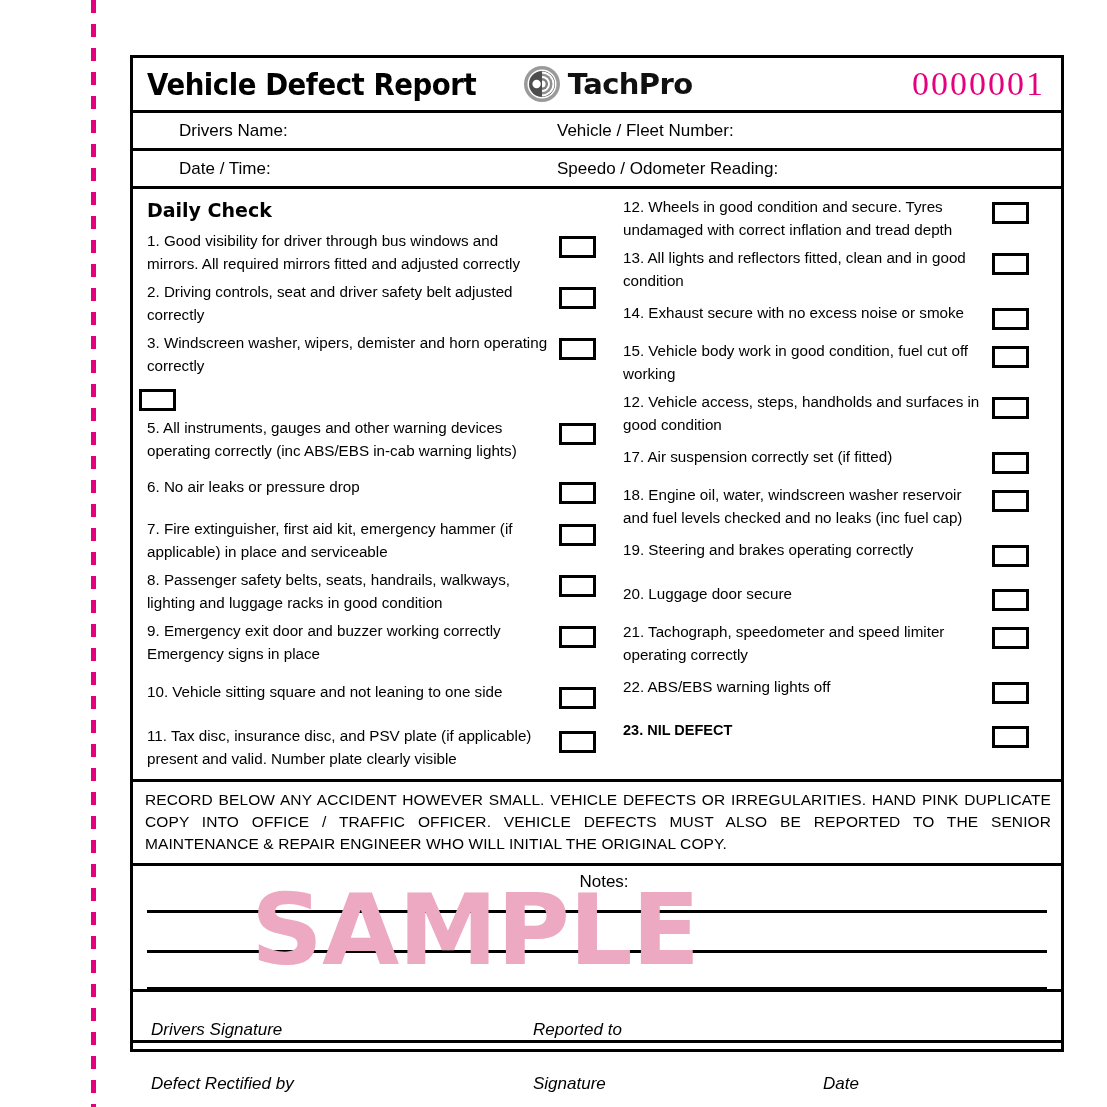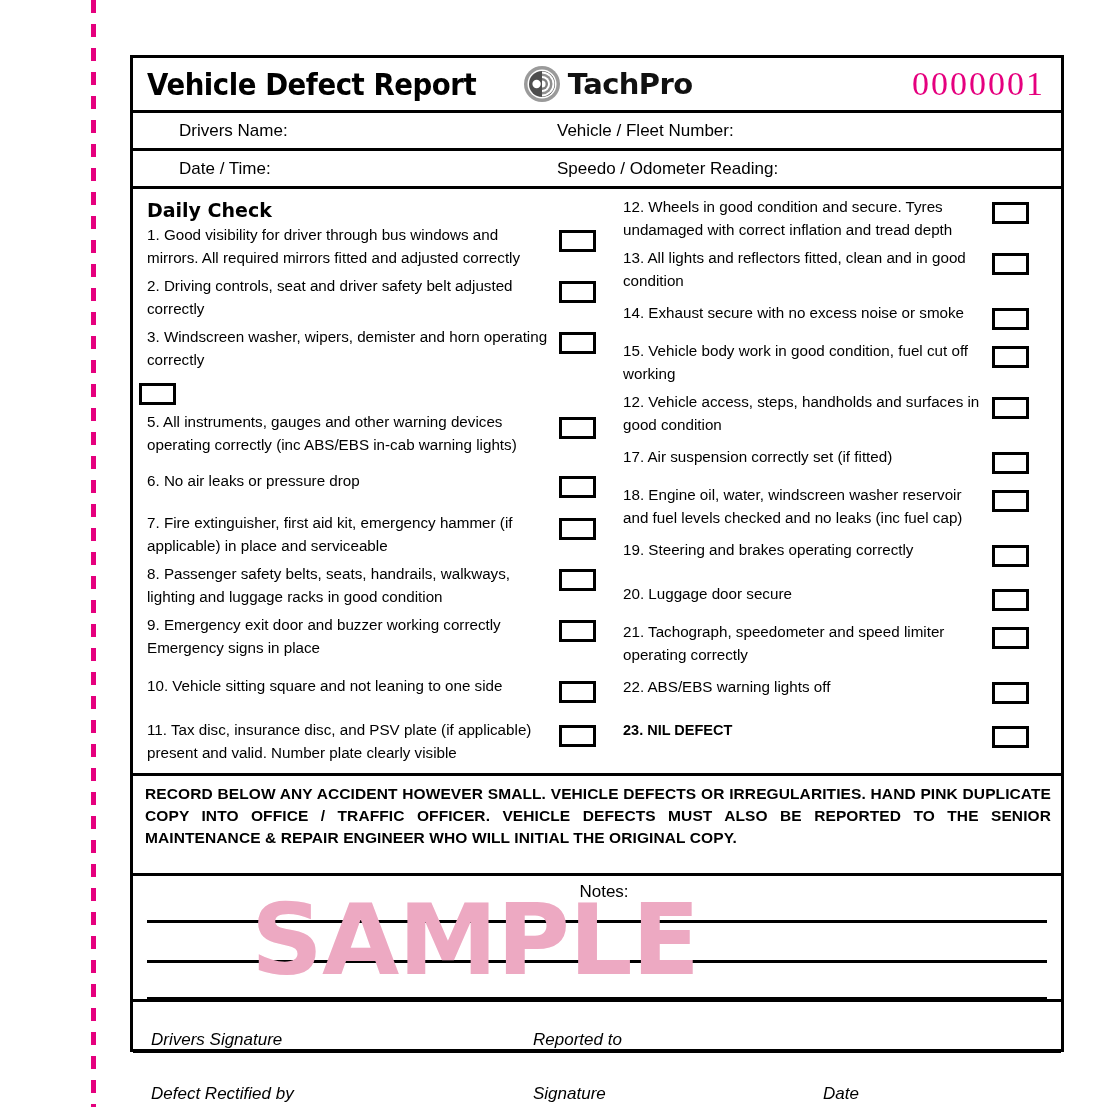--- a/index.html
+++ b/index.html
@@ -55,21 +55,21 @@
   .inforow .c2{flex:1;}
 
   
   .body{display:flex;border-bottom:3px solid #000;}
   .col{box-sizing:border-box;}
   .col-left{width:480px;padding:8px 0 4px 0;}
   .col-right{flex:1;padding:6px 0 4px 0;border-left:0;}
 
   .secthead{
     font-family:"DejaVu Sans","Liberation Sans",sans-serif;
-    font-weight:700;font-size:19px;margin:2px 0 2px 14px;color:#000;
+    font-weight:700;font-size:19px;margin:2px 0 8px 14px;color:#000;
   }
 
   .item{display:flex;align-items:flex-start;margin-bottom:5px;}
   .item .txt{
     font-size:15.2px;line-height:23px;color:#000;
   }
   .col-left .item .txt{width:420px;padding-left:14px;box-sizing:border-box;}
   .col-right .item .txt{width:375px;padding-left:10px;box-sizing:border-box;}
   .item .txt.bold{font-weight:700;font-size:14.5px;}
 
@@ -80,24 +80,23 @@
   .col-left .cb{margin-left:6px;}
   .col-right .cb{margin-left:4px;}
 
   
   .sp4{height:4px;}
   .sp8{height:8px;}
   .sp10{height:10px;}
 
   
   .notice{
-    border-bottom:3px solid #000;padding:7px 10px 24px 12px;
+    border-bottom:3px solid #000;padding:7px 10px 8px 12px;
     font-size:15.5px;line-height:22px;text-align:justify;color:#000;
     letter-spacing:0.1px;
-    font-weight:bold;
   }
 
   
   .notes{
     height:126px;border-bottom:3px solid #000;box-sizing:border-box;
     position:relative;padding:6px 0 0 14px;text-align:center;
   }
   .notes-label{font-size:17px;color:#000;}
   .nline{
     position:absolute;left:14px;right:14px;height:3px;background:#000;

